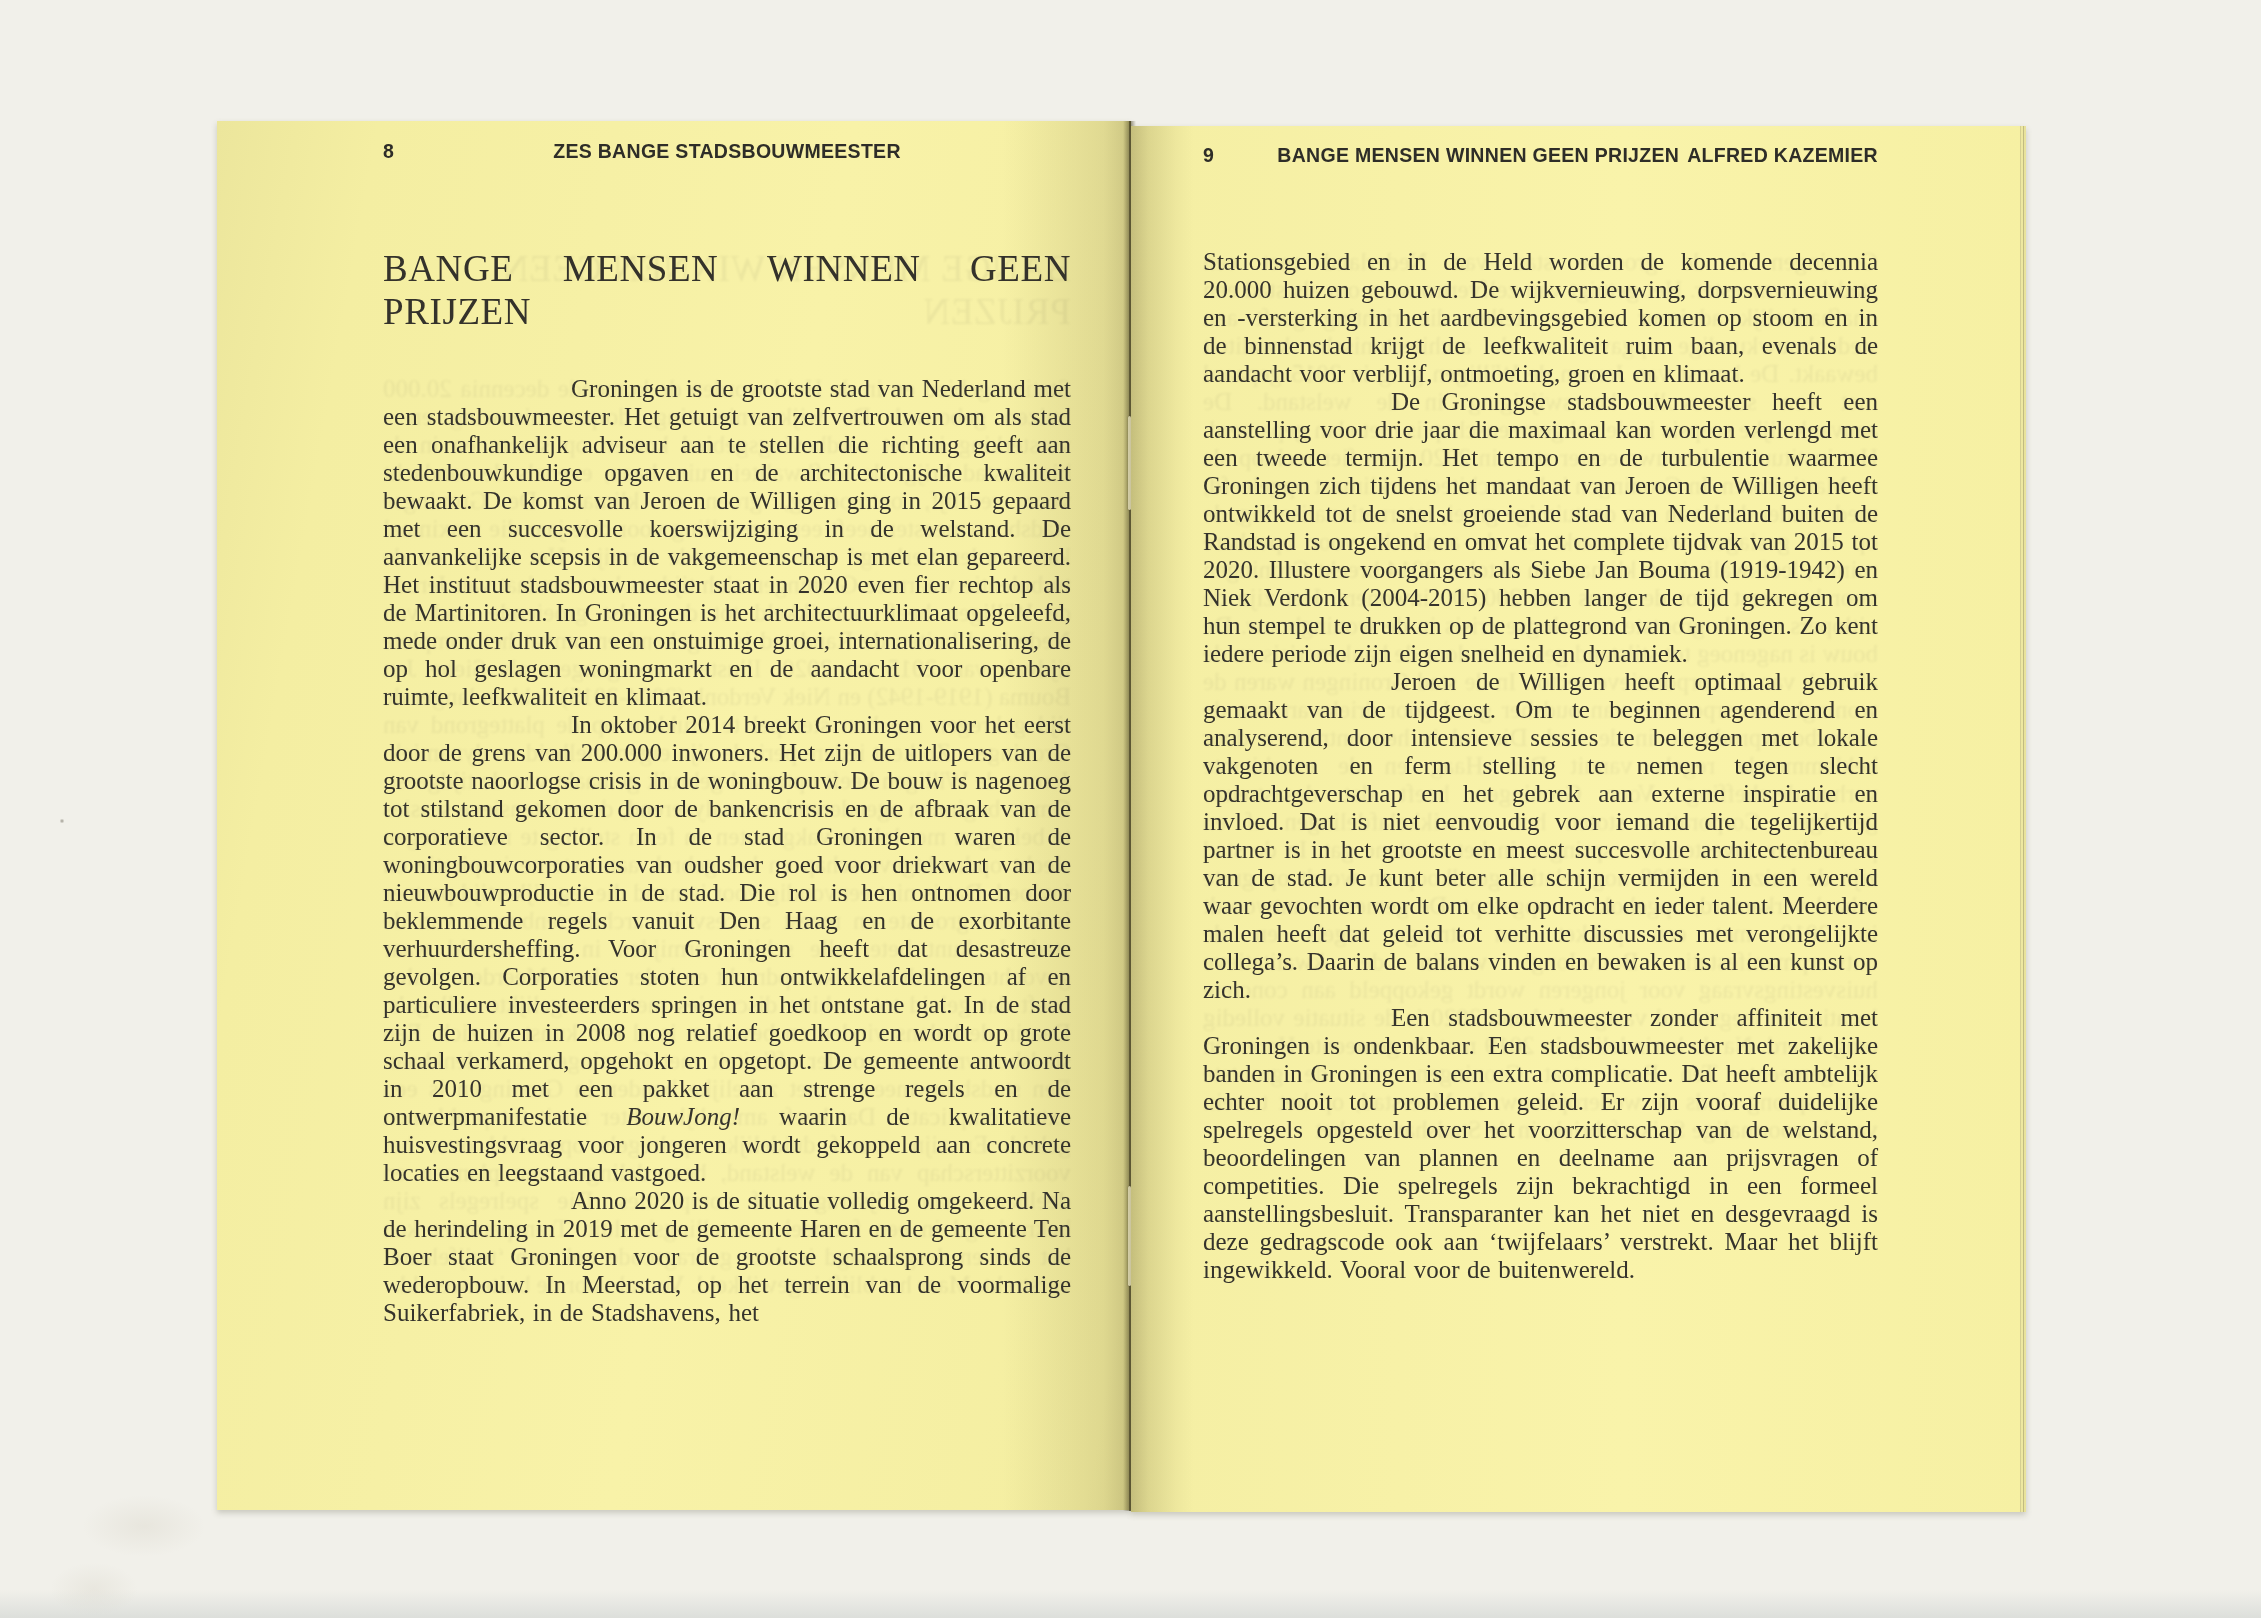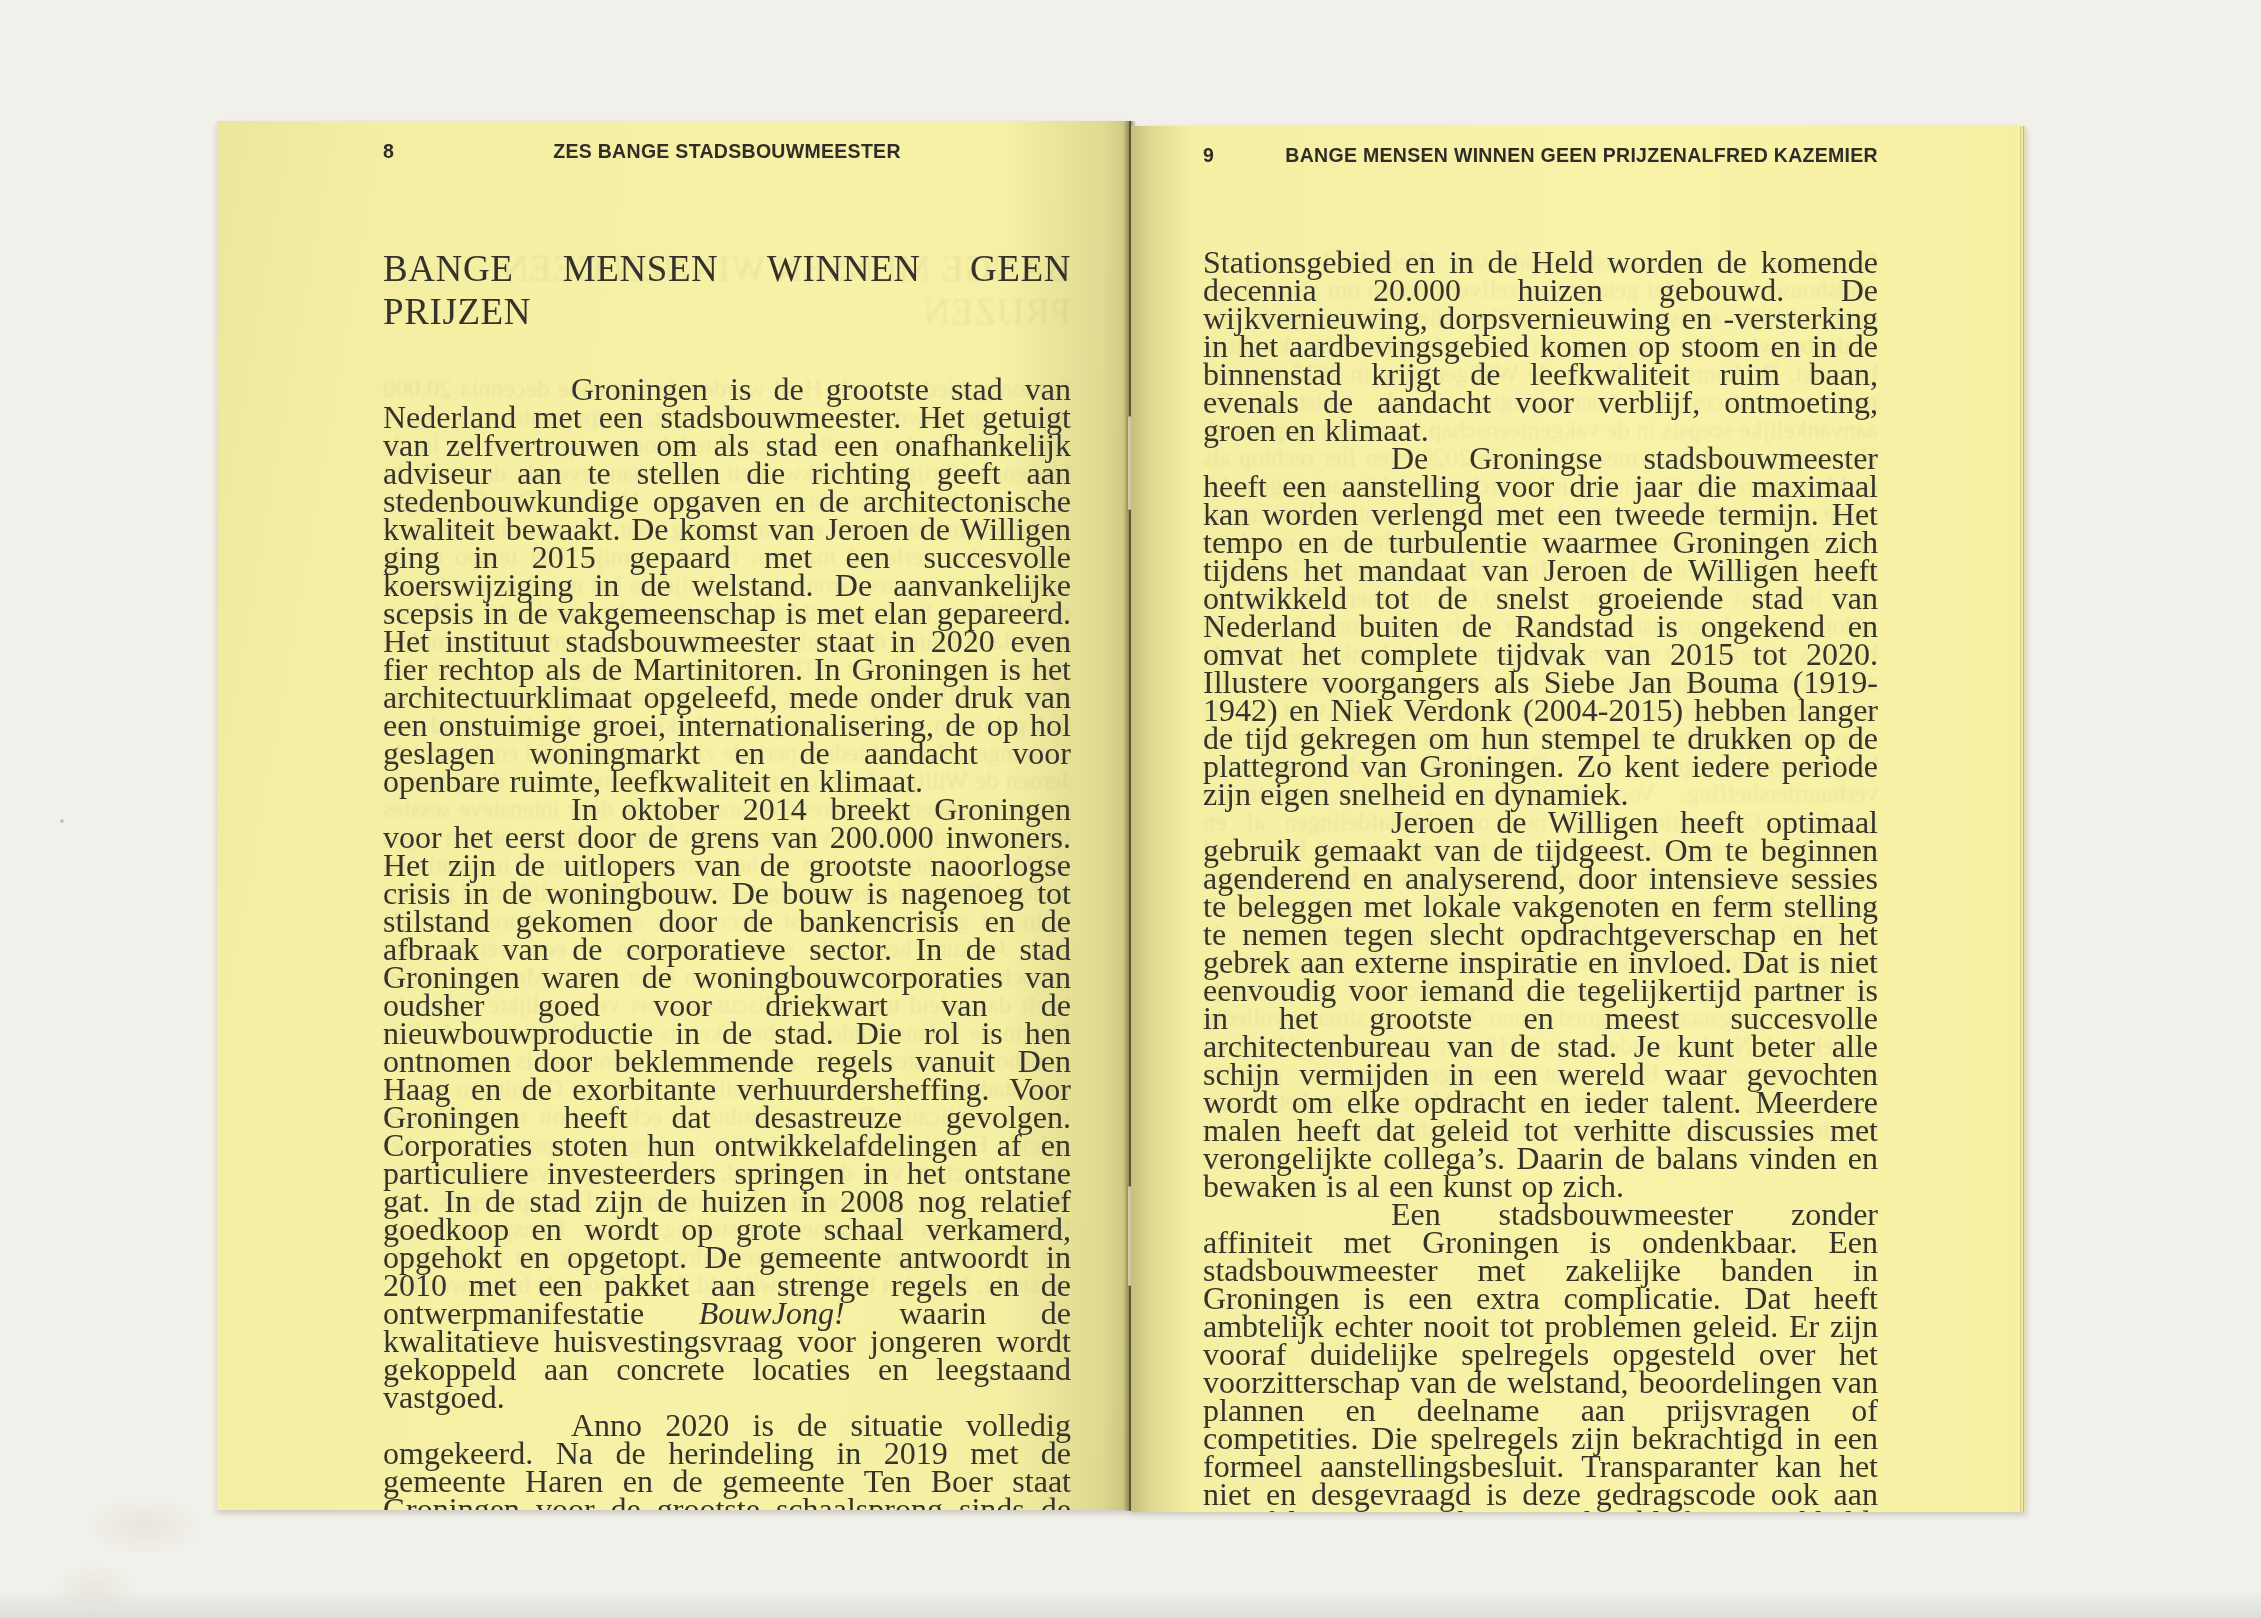--- a/index.html
+++ b/index.html
@@ -80,38 +80,38 @@
     font-weight: 700;
     font-size: 19.5px;
     letter-spacing: 0.3px;
     color: #2e2d28;
     white-space: nowrap;
   }
   .page-left .running-head { left: 166px; right: 60px; top: 19px; }
   .page-right .running-head { left: 72px; right: 148px; top: 17.6px; }
   .running-head .num { justify-self: start; }
   .running-head .mid { justify-self: center; }
-  .running-head .aut { justify-self: end; }
+  .running-head .aut { justify-self: end; margin-left: 8px; }
 
   .article-title {
     position: absolute; left: 166px; right: 60px; top: 126px;
     margin: 0;
     font-family: "Liberation Serif", serif;
     font-weight: 400;
     font-size: 37px;
     line-height: 43px;
     letter-spacing: 0.6px;
     color: #34322b;
     text-align: justify;
     text-align-last: left;
   }
 
   .body-text {
     position: absolute;
-    font-size: 32px;
+    font-size: 25px;
     line-height: 28px;
     color: #35332c;
     text-align: justify;
     word-spacing: 1.3px;
   }
   .page-left .body-text { left: 166px; right: 60px; top: 254px; }
   .page-right .body-text { left: 72px; right: 148px; top: 122px; }
   .body-text p { margin: 0; }
   .body-text p.indent { text-indent: 188px; }
   .body-text em { font-style: italic; margin-top: 28px; }

